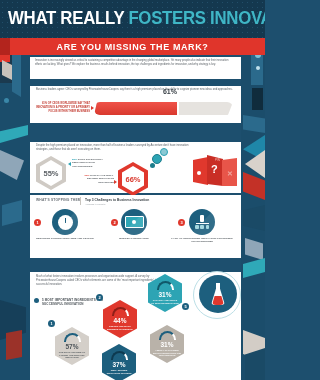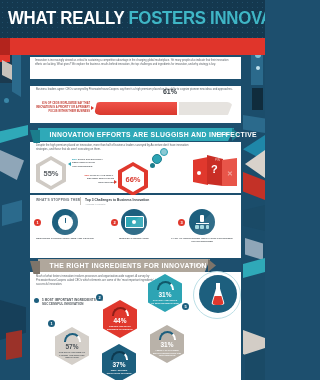--- a/index.html
+++ b/index.html
@@ -217,47 +217,37 @@
   <div class="header">
     <div class="header-title">
       <span class="t-white">WHAT REALLY</span>
       <span class="t-teal">FOSTERS INNOVAT</span>
     </div>
   </div>
 
   <div class="subband">
     <div class="ribbon-l"></div>
   </div>
+  <div class="subtitle">ARE YOU MISSING THE MARK?</div>
 
   <div class="card card-intro">
     <div class="intro-text">Innovation is increasingly viewed as critical to sustaining a competitive advantage in the changing global marketplace. Yet many people also indicate that their innovation efforts are lacking. What gives? We explore the business results behind innovation, the top challenges and ingredients for innovation, and why strategy is key.</div>
   </div>
 
 
   <div class="sec1">
     <div class="blurb">Business leaders agree: CEOs surveyed by PricewaterhouseCoopers say there's a high premium placed on the ability to cognize pioneer new ideas and approaches.</div>
     <div class="barlabel">61% OF CEOS WORLDWIDE SAY THAT INNOVATION IS A PRIORITY OR A PRIMARY FOCUS WITHIN THEIR BUSINESS</div>
     <div class="bar-arrow"></div>
     <div class="barwrap">
       <div class="barfill"></div>
     </div>
     <div class="barpct">61%</div>
   </div>
 
-  <div class="ribbon rb-teal" style="left:38px;width:196px;top:128px;">
-    <div class="rb-tail"></div>
-    <div class="rb-fold"></div>
-    <div class="body"></div>
-    <div class="lbl">INNOVATION EFFORTS ARE SLUGGISH AND INEFFECTIVE</div>
-    <div class="arrows">
-        <i></i>
-        <i></i>
-        <i></i>
-      </div>
-  </div>
 
   <div class="sec2">
     <div class="blurb">Despite the high premium placed on innovation, more than half of business leaders surveyed by Accenture don't have innovation strategies, and those that do aren't executing on them.</div>
 
     <div class="hexstat hex-gray" style="left:6px;top:14px;">
       <div class="hex"></div>
       <div class="ring"></div>
       <div class="val">55%</div>
     </div>
     <div class="tri-teal" style="left:38px;top:20px;"></div>
@@ -321,31 +311,20 @@
           <div class="bar"></div>
           <div class="kid" style="left:1.5px;"></div>
           <div class="kid" style="left:6.8px;"></div>
           <div class="kid" style="left:12px;"></div>
         </div>
       </div>
       <div class="cap">LACK OF STRUCTURED INNOVATION PROCESSES OR PROCEDURES</div>
     </div>
   </div>
 
-  <div class="ribbon rb-tan" style="left:38px;width:172px;top:259px;">
-    <div class="rb-tail"></div>
-    <div class="rb-fold"></div>
-    <div class="body"></div>
-    <div class="lbl">THE RIGHT INGREDIENTS FOR INNOVATION</div>
-    <div class="arrows">
-        <i></i>
-        <i></i>
-        <i></i>
-      </div>
-  </div>
 
   <div class="sec4">
     <div class="blurb">Much of what fosters innovation involves processes and organization-wide support. A survey by PricewaterhouseCoopers asked CEOs which elements are some of the 'most important ingredients' to successful innovation.</div>
 
     <div class="five-dot"></div>
     <div class="five">5 MOST IMPORTANT INGREDIENTS FOR SUCCESSFUL INNOVATION</div>
 
     <div class="flask-ring"></div>
     <div class="flask-circ">
       <div class="flask">

